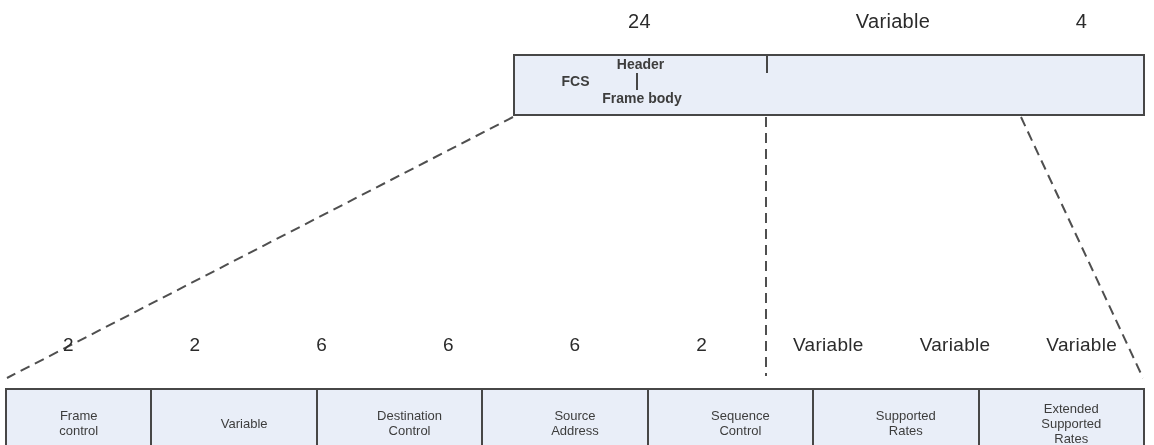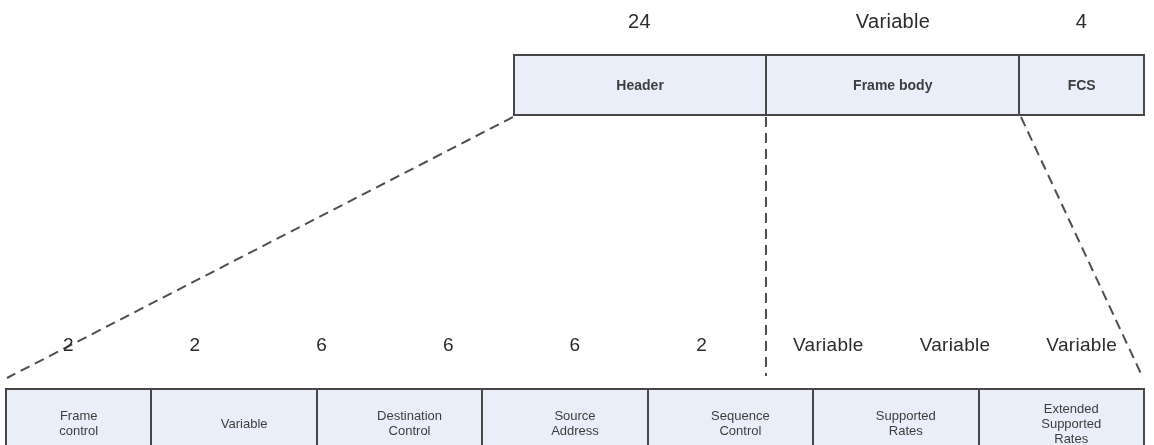--- a/index.html
+++ b/index.html
@@ -19,21 +19,21 @@
 
   .size-row{position:absolute;display:flex;}
   .size-label{display:flex;align-items:center;justify-content:center;
     color:var(--num);font-size:20px;letter-spacing:.3px;}
   .top-sizes{left:513px;top:6px;width:632px;height:30px;}
   .bottom-sizes{left:5px;top:330px;width:1140px;height:30px;}
   .bottom-sizes .size-label{flex:1;font-size:19px;}
 
   .field-row{position:absolute;display:flex;border:2px solid var(--box-border);
     background:var(--box-fill);}
-  .top-row{left:513px;top:54px;width:632px;height:62px;}
+  .top-row{left:513px;top:54px;width:632px;height:62px;flex-direction:column;}
   .bottom-row{left:5px;top:388px;width:1140px;height:70px;gap:20px;}
   .cell{display:flex;align-items:center;justify-content:center;text-align:center;
     border-right:2px solid var(--box-border);color:var(--text);
     white-space:pre-line;line-height:15px;padding:1px 2px;}
   .cell:last-child{border-right:none;}
   .top-row .cell{font-size:14px;font-weight:bold;}
   .bottom-row .cell{flex:1;font-size:13px;}
   .w-header{width:253px;}
   .w-body{width:254px;}
   .w-fcs{width:123px;}
@@ -50,22 +50,22 @@
   </svg>
 
   <div class="size-row top-sizes">
     <div class="size-label w-header">24</div>
     <div class="size-label w-body">Variable</div>
     <div class="size-label w-fcs">4</div>
   </div>
 
   <div class="field-row top-row">
     <div class="cell w-header">Header</div>
+    <div class="cell w-fcs">FCS</div>
     <div class="cell w-body">Frame body</div>
-    <div class="cell w-fcs">FCS</div>
   </div>
 
   <div class="size-row bottom-sizes">
     <div class="size-label">2</div>
     <div class="size-label">2</div>
     <div class="size-label">6</div>
     <div class="size-label">6</div>
     <div class="size-label">6</div>
     <div class="size-label">2</div>
     <div class="size-label">Variable</div>

